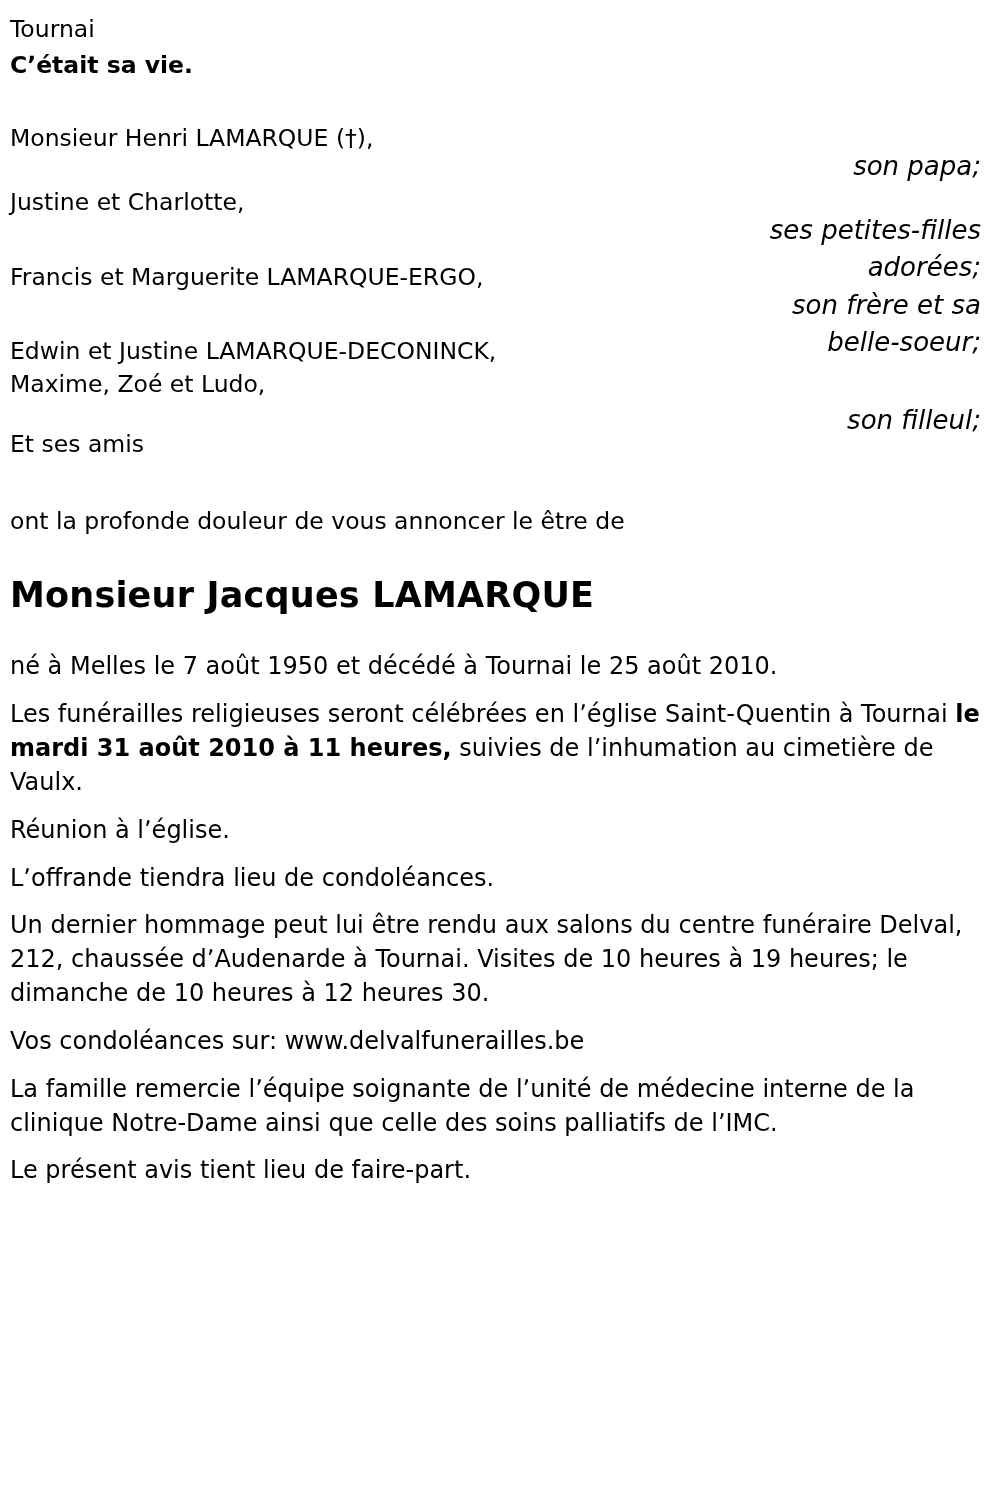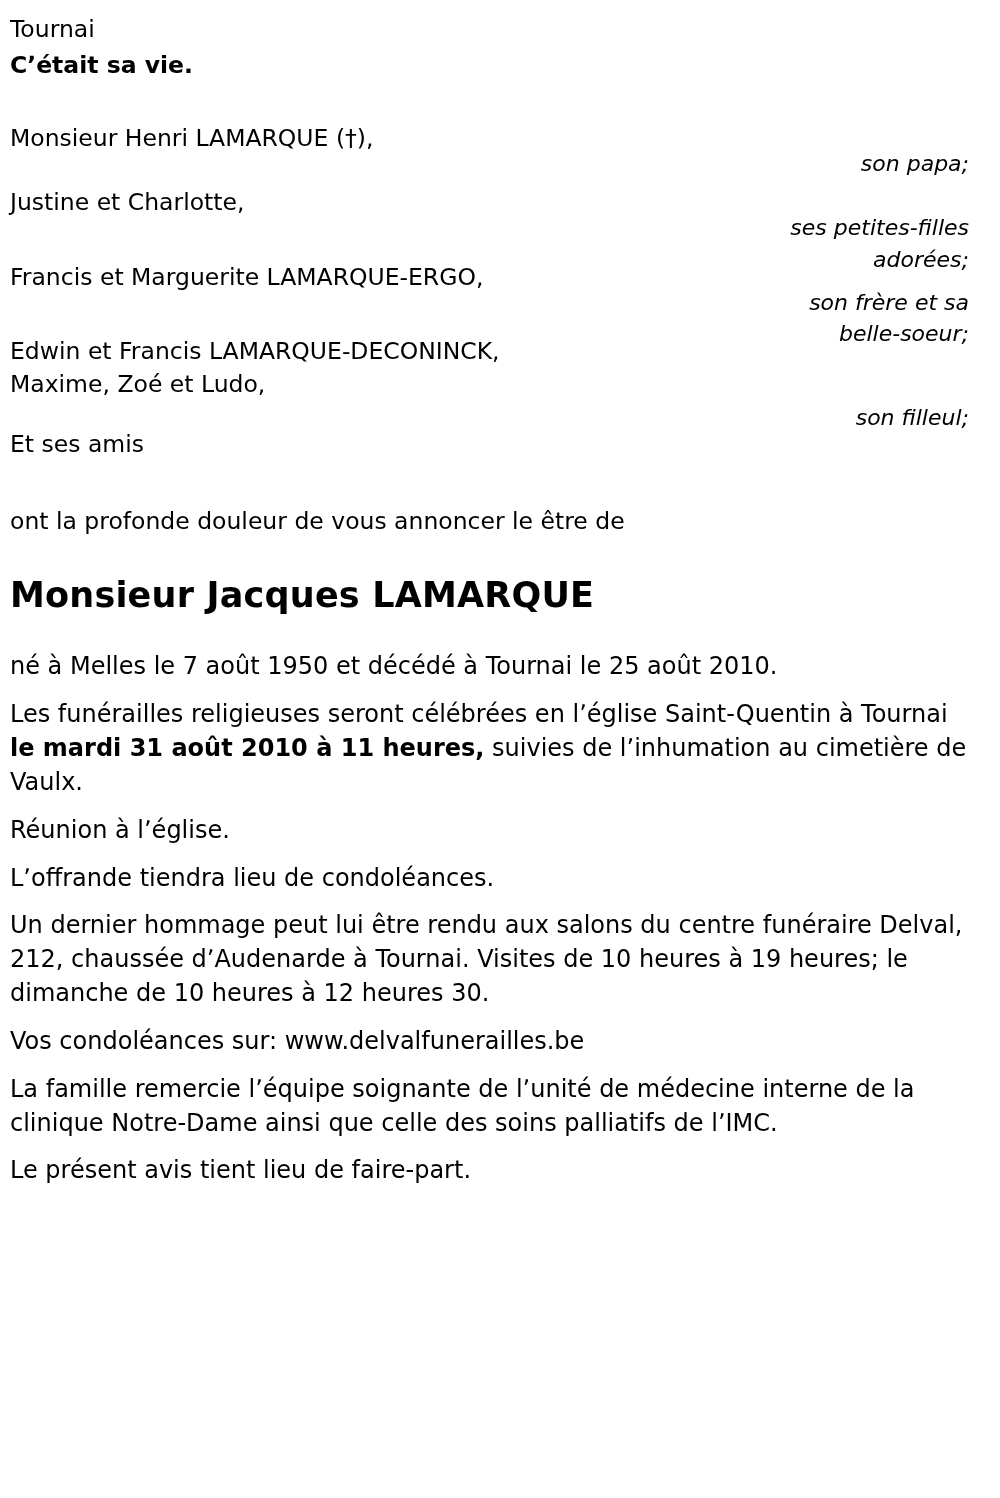--- a/index.html
+++ b/index.html
@@ -14,21 +14,21 @@
     font-family: "DejaVu Sans", "Liberation Sans", sans-serif;
     color: #000000;
     -webkit-font-smoothing: antialiased;
   }
 
   .page {
     position: relative;
     width: 1000px;
     height: 1498px;
     box-sizing: border-box;
-    padding: 14px 24px 0 10px;
+    padding: 14px 12px 0 10px;
     overflow: hidden;
   }
 
   .loc {
     font-size: 23.5px;
     line-height: 1.36;
     margin: 0 0 4px 0;
   }
 
   .tagline {
@@ -54,21 +54,21 @@
   .roster-name {
     font-size: 23.5px;
     line-height: 1.38;
     white-space: nowrap;
   }
   .roster-rel {
     position: absolute;
     right: 7px;
     text-align: right;
     font-style: italic;
-    font-size: 22px;
+    font-size: 26px;
     line-height: 1.42;
     width: 340px;
   }
 
   .gap-sm { height: 16px; }
   .gap-md { height: 28px; }
   .gap-lg { height: 42px; }
 
   
   .lead {
@@ -132,21 +132,21 @@
     <div class="roster-row">
       <div class="roster-names">
         <div class="roster-name">Francis et Marguerite LAMARQUE-ERGO,</div>
       </div>
       <div class="roster-rel" style="top:26px;width:210px;">son frère et sa belle-soeur;</div>
     </div>
     <div class="gap-lg"></div>
 
     <div class="roster-row">
       <div class="roster-names">
-        <div class="roster-name">Edwin et Francis LAMARQUE-DECONINCK,</div>
+        <div class="roster-name">Edwin et Justine LAMARQUE-DECONINCK,</div>
         <div class="roster-name">Maxime, Zoé et Ludo,</div>
       </div>
       <div class="roster-rel" style="top:67px;">son filleul;</div>
     </div>
     <div class="gap-md"></div>
 
     <div class="roster-row">
       <div class="roster-names">
         <div class="roster-name">Et ses amis</div>
       </div>

